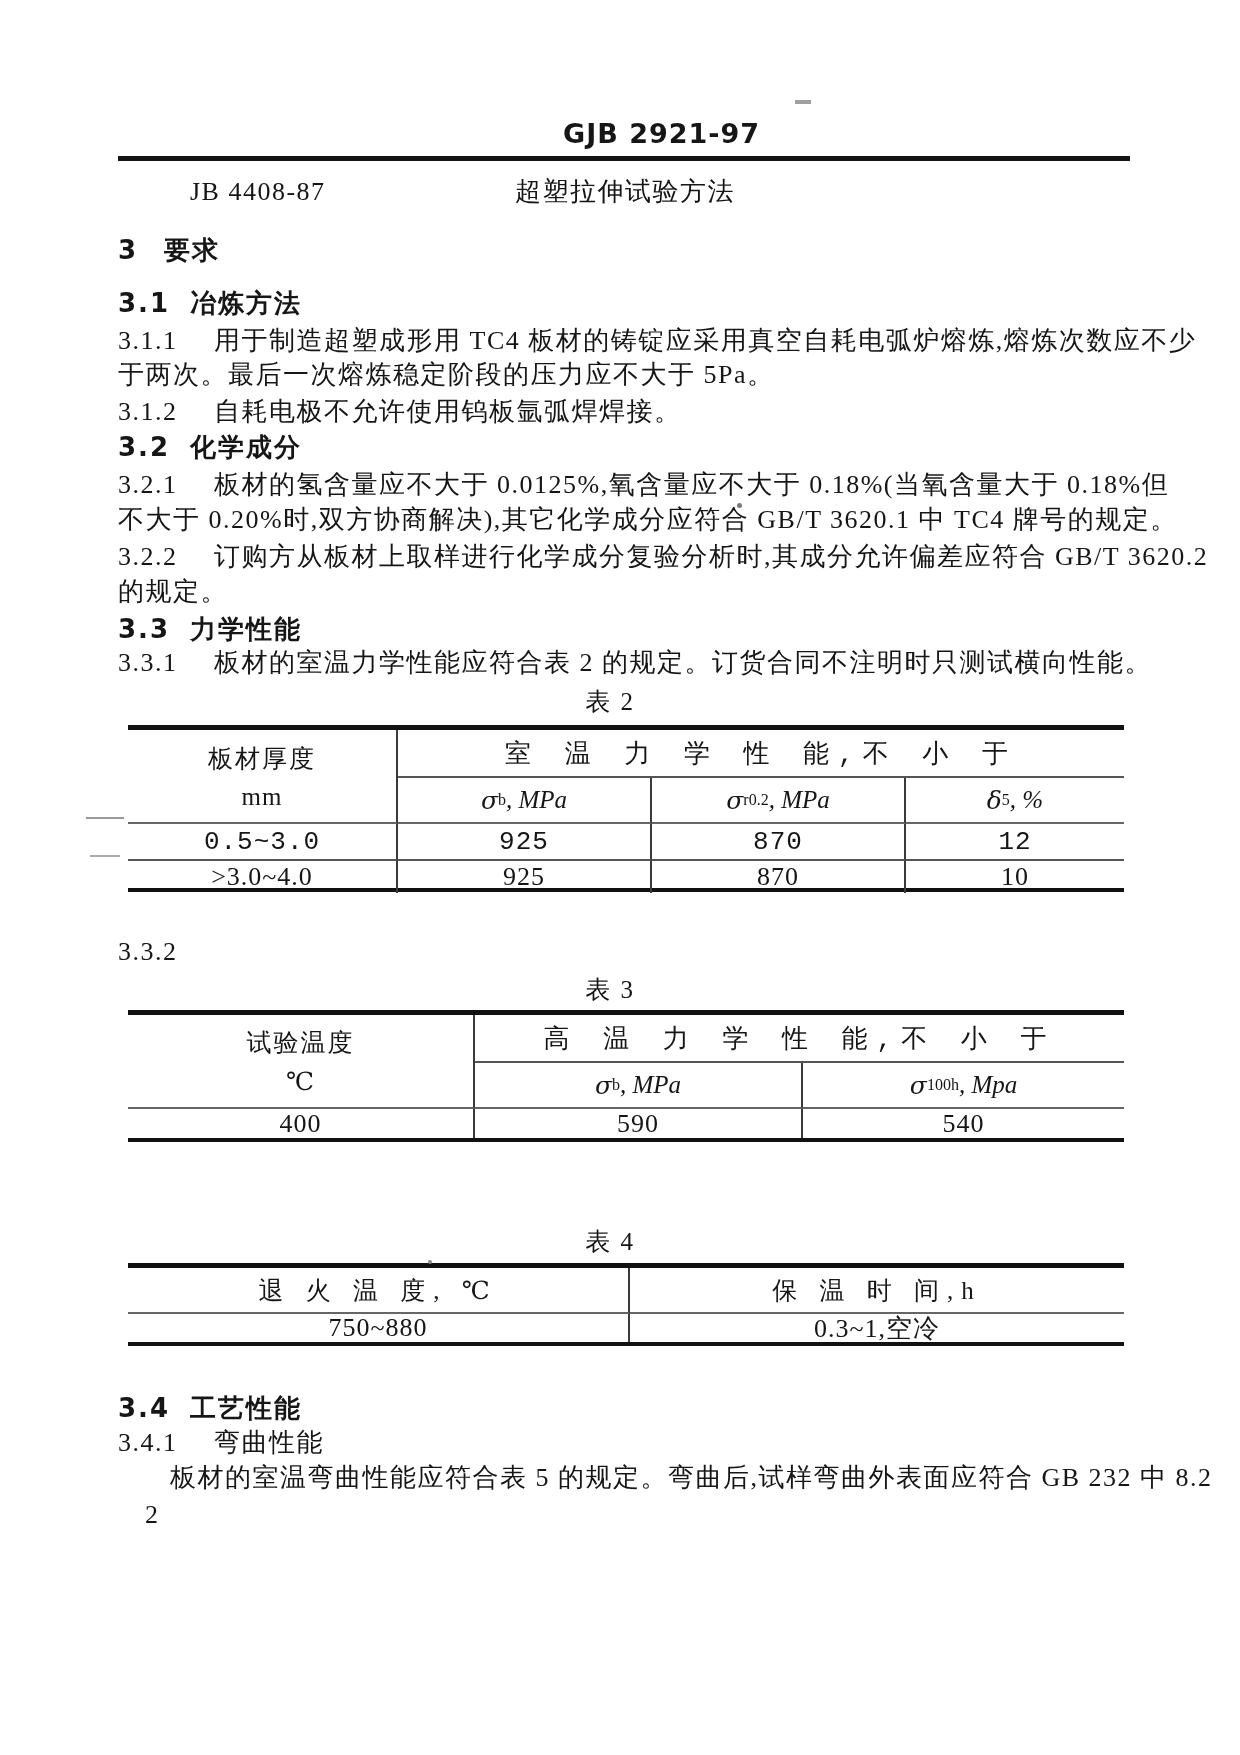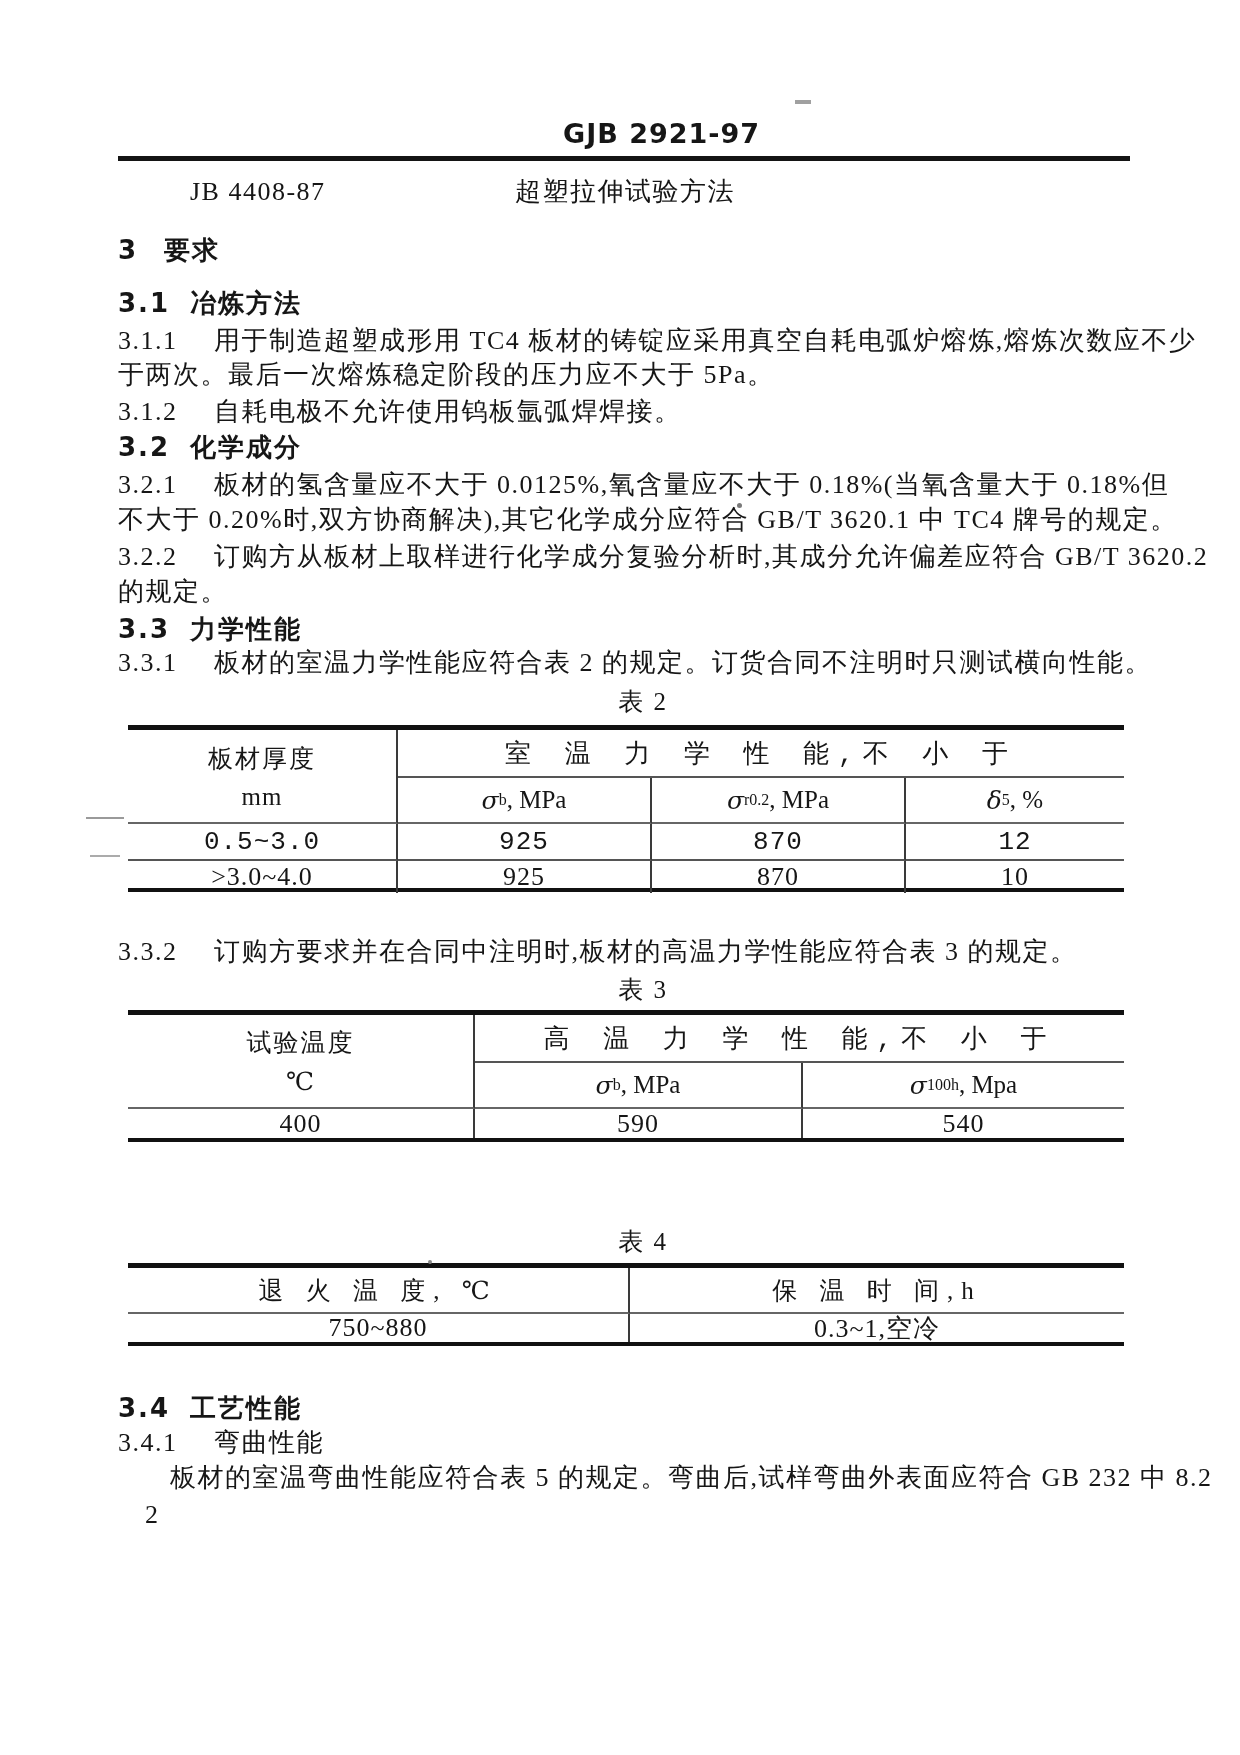--- a/index.html
+++ b/index.html
@@ -11,34 +11,34 @@
   .ln{position:absolute;display:flex;align-items:baseline;white-space:nowrap;
       font-size:26px;letter-spacing:1.5px;line-height:30px;}
   .hd{font-family:"DejaVu Sans","Liberation Sans",sans-serif;font-weight:bold;letter-spacing:2px;}
   .num{flex:0 0 auto;}
   .n1{width:46px;}
   .n2{width:72px;}
   .n3{width:96px;}
   .docnum{position:absolute;font-family:"DejaVu Sans","Liberation Sans",sans-serif;
       font-weight:bold;font-size:27px;letter-spacing:1px;}
   .rule{position:absolute;background:#141414;}
-  .cap{position:absolute;left:145px;width:996px;text-align:center;font-size:25px;letter-spacing:2px;}
+  .cap{position:absolute;left:112px;width:996px;text-align:center;font-size:25px;letter-spacing:2px;}
   .tbl{position:absolute;left:128px;width:996px;display:grid;
        border-top:5px solid #111;border-bottom:4px solid #111;box-sizing:border-box;}
   .cell{display:flex;align-items:center;justify-content:center;box-sizing:border-box;
         font-size:25px;letter-spacing:2px;}
   .cell.sp{letter-spacing:9px;font-size:26px;}
   .cell.data{font-size:26px;letter-spacing:1px;}
   .vline{border-right:2px solid #3a3a3a;}
   .hline{border-bottom:2px solid #555;font-family:Liberation Mono, monospace;}
   .hline2{border-bottom:2px solid #666;}
   .stack{flex-direction:column;justify-content:center;gap:8px;align-items:center;}
   .fm i{font-style:italic;font-family:"DejaVu Serif",serif;letter-spacing:0;}
   .fm sub{font-size:16px;letter-spacing:0;vertical-align:-5px;}
-  .fm .unit{letter-spacing:0;}
+  .fm .unit{letter-spacing:0;font-style:italic;}
   .art{position:absolute;}
 </style>
 </head>
 <body>
 
 <div id="page">
 
   <div class="docnum" style="left:563px;top:118px">GJB 2921-97</div>
   <div class="rule" style="left:118px;top:156px;width:1012px;height:5px"></div>
   <div class="ln" style="left:190px;top:177px">JB 4408-87</div>
@@ -119,21 +119,20 @@
     <div class="cell data vline hline" style="grid-column:3;grid-row:3">870</div>
     <div class="cell data hline" style="grid-column:4;grid-row:3">12</div>
     <div class="cell data vline" style="grid-column:1;grid-row:4">&gt;3.0~4.0</div>
     <div class="cell data vline" style="grid-column:2;grid-row:4">925</div>
     <div class="cell data vline" style="grid-column:3;grid-row:4">870</div>
     <div class="cell data" style="grid-column:4;grid-row:4">10</div>
   </div>
 
   <div class="ln" style="left:118px;top:937px">
     <span class="num n3">3.3.2</span>
-    <span>订购方要求并在合同中注明时,板材的高温力学性能应符合表 3 的规定。</span>
   </div>
 
   <div class="cap" style="top:973px">表 3</div>
   <div class="tbl" style="top:1010px;height:132px;grid-template-columns:347px 328px 321px;grid-template-rows:48px 46px 29px">
     <div class="cell stack vline hline2" style="grid-column:1;grid-row:1/3">
       <span>试验温度</span>
       <span style="letter-spacing:1px">℃</span>
     </div>
     <div class="cell sp hline" style="grid-column:2/4;grid-row:1">高 温 力 学 性 能,不 小 于</div>
     <div class="cell vline hline2 fm" style="grid-column:2;grid-row:2">

